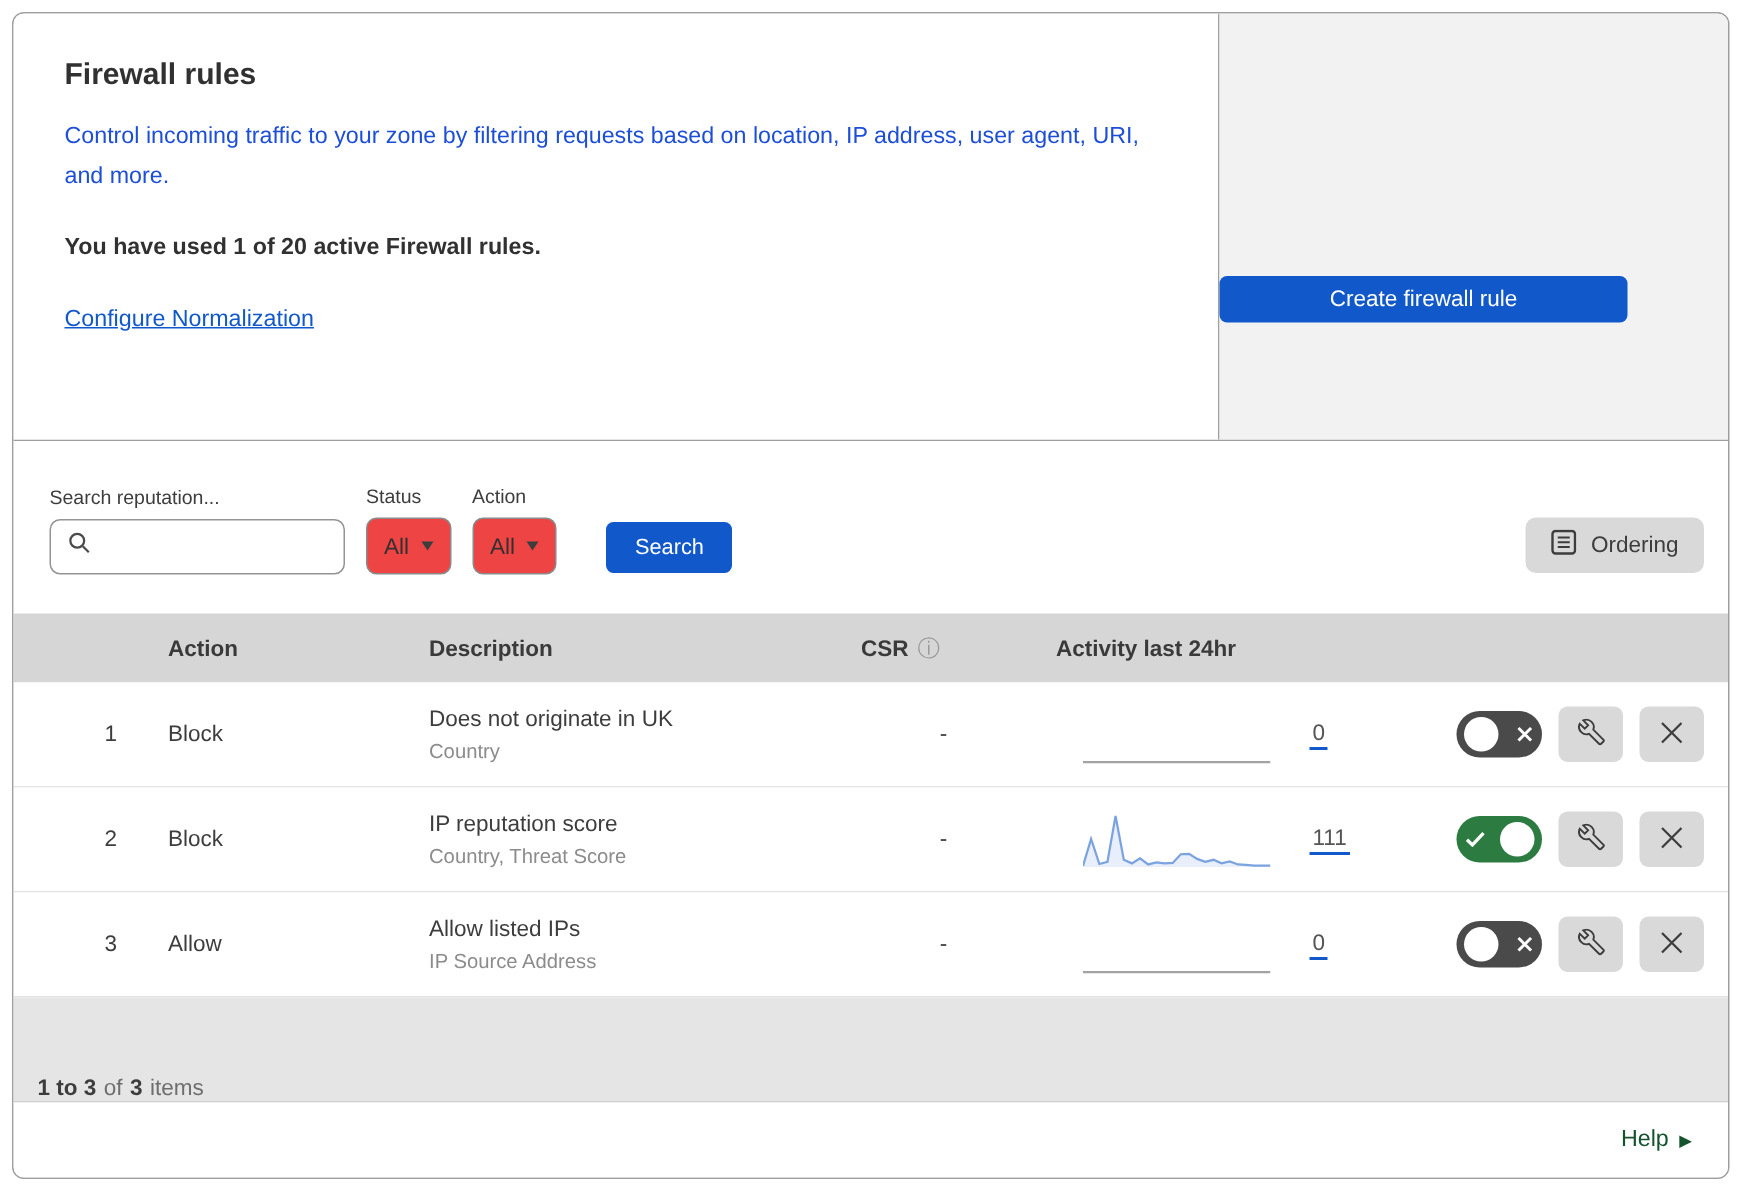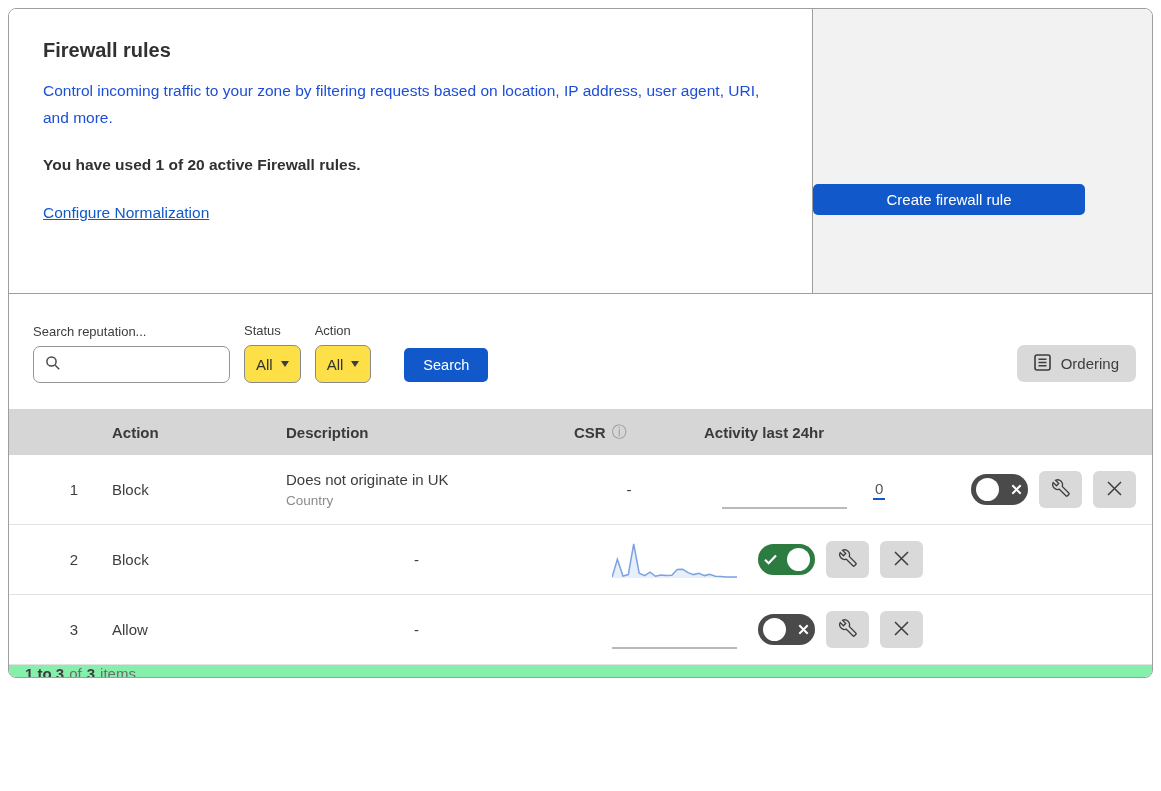--- a/index.html
+++ b/index.html
@@ -1,39 +1,39 @@
 <!DOCTYPE html>
 <html><head>
 <meta charset="utf-8">
 <style>
   * { box-sizing: border-box; }
   html,body { margin:0; padding:0; background:#fff; font-family:"Liberation Sans", sans-serif; color:#3d3d3d; }
   .card {
-    margin:8px; width:1145px; height:670px;
+    margin:8px; width:1145px; height:778px;
     border:1px solid #9e9e9e; border-radius:8px; background:#fff; overflow:hidden;
     display:flex; flex-direction:column;
   }
   
   .top-section { display:flex; height:285px; border-bottom:1px solid #9e9e9e; flex:none; }
   .intro { width:804px; flex:none; border-right:1px solid #9e9e9e; background:#fff; padding:30px 34px; }
   .page-title { font-size:20px; font-weight:700; color:#313131; margin:0 0 15px; }
   .intro-desc { font-size:15.5px; line-height:1.75; color:#1d4ed8; margin:0 0 25px; max-width:720px; }
   .intro-usage { font-size:15.5px; font-weight:700; color:#313131; margin:0 0 30px; }
   .intro-norm { font-size:15.5px; color:#404040; margin:0 0 9px; }
   .intro-norm b { font-weight:700; color:#313131; }
   .config-link { color:#1159cb; font-size:15.5px; text-decoration:underline; cursor:pointer; display:inline-block; }
   .cta-panel { flex:1; background:#f2f2f2; display:flex; align-items:center; padding-top:96px; gap:15px; }
   .btn-primary { width:272px; height:31px; background:#1159cb; color:#fff; border:none; border-radius:5px; font-size:15px; font-family:inherit; cursor:pointer; }
   
   .filters { height:115px; flex:none; display:flex; align-items:flex-end; padding:0 16px 26px 24px; gap:14px; background:#fff; }
   .fgroup { display:flex; flex-direction:column; }
   .flabel { font-size:13px; color:#3d3d3d; margin-bottom:7px; }
   .search-box { width:197px; height:37px; border:1px solid #949494; border-radius:7px; display:flex; align-items:center; gap:7px; padding:0 11px; background:#fff; }
   .search-box input { border:none; outline:none; flex:1; min-width:0; font-size:14px; font-family:inherit; background:transparent; }
-  .dropdown { height:38px; border:1px solid #8a8a8a; border-radius:7px; display:flex; align-items:center; gap:8px; padding:17px 11px; font-size:15px; color:#313131; background:#fde047; cursor:pointer; }
+  .dropdown { height:38px; border:1px solid #8a8a8a; border-radius:7px; display:flex; align-items:center; gap:8px; padding:17px 11px; font-size:15px; color:#313131; background:#ef4444; cursor:pointer; }
   .caret { width:0; height:0; border-left:4.5px solid transparent; border-right:4.5px solid transparent; border-top:6px solid #3d3d3d; }
   .btn-search { height:34px; padding:0 19px; margin-left:19px; margin-bottom:1px; background:#1159cb; color:#fff; border:none; border-radius:5px; font-size:14.5px; font-family:inherit; cursor:pointer; }
   .btn-ordering { margin-left:auto; margin-bottom:1px; height:37px; padding:0 17px; background:#d9d9d9; border:none; border-radius:7px; display:flex; align-items:center; gap:10px; font-size:15px; color:#3d3d3d; font-family:inherit; cursor:pointer; }
   
   .grid { display:grid; grid-template-columns:75px 175px 315px 110px 255px 1fr; align-items:center; }
   .thead { background:#d6d6d6; height:46px; flex:none; font-weight:700; font-size:15px; color:#3a3a3a; }
   .col-action { padding-left:28px; }
   .col-desc { padding-left:27px; }
   .col-csr { text-align:center; }
   .col-activity-h { padding-left:20px; display:flex; align-items:center; gap:6px; }
@@ -49,21 +49,21 @@
   .spark { width:125px; height:40px; display:block; }
   .count-link { font-size:15px; color:#555; text-decoration:none; border-bottom:2px solid #1159cb; padding:0 2px 1px; cursor:pointer; }
   .cell-actions { display:flex; justify-content:flex-end; align-items:center; gap:11px; padding-right:16px; }
   .toggle { width:57px; height:31px; border-radius:16px; display:flex; align-items:center; justify-content:space-between; padding:0 5px; cursor:pointer; flex:none; }
   .toggle .knob { width:23px; height:23px; border-radius:50%; background:#fff; flex:none; }
   .toggle .t-ic { display:flex; align-items:center; justify-content:center; width:14px; flex:none; }
   .toggle.on  { background:#2c7b40; }
   .toggle.off { background:#4a4a4a; }
   .icon-btn { width:43px; height:37px; background:#d9d9d9; border:none; border-radius:6px; display:flex; align-items:center; justify-content:center; cursor:pointer; flex:none; }
   
-  .items-row { height:70px; flex:none; display:flex; align-items:flex-start; gap:5px; padding-left:16px; font-size:15px; color:#6e6e6e; border-bottom:1px solid #cfcfcf; background:#86efac; }
+  .items-row { height:70px; flex:none; display:flex; align-items:flex-end; gap:5px; padding-left:16px; font-size:15px; color:#6e6e6e; border-bottom:1px solid #cfcfcf; background:#e5e5e5; }
   .items-row b { color:#3d3d3d; font-weight:700; }
   .help-row { flex:1; display:flex; align-items:center; justify-content:flex-end; padding-right:24px; background:#fff; }
   .help-link { color:#14532d; font-size:15.5px; display:inline-flex; align-items:center; gap:7px; cursor:pointer; text-decoration:none; }
   .help-arrow { font-size:11px; }
 </style>
 </head>
 <body>
 
 <div class="card">
 
@@ -170,20 +170,24 @@
                 <path d="M2 2 L15 15 M15 2 L2 15" stroke="#3d3d3d" stroke-width="1.5"></path>
               </svg>
         </span>
       </button>
     </div>
   </div>
 
   <div class="trow grid">
     <div class="cell-num">2</div>
     <div class="cell-action col-action">Block</div>
+    <div class="col-desc">
+      <div class="desc-title">IP reputation score</div>
+      <div class="desc-sub">Country, Threat Score</div>
+    </div>
     <div class="cell-csr">-</div>
     <div class="cell-activity">
       <span class="spark"><svg width="125" height="40">
               <path d="M0.0,37.3 L5.4,19.3 L10.9,36.0 L16.3,34.6 L21.7,4.0 L27.2,33.2 L32.6,35.6 L38.0,32.2 L43.5,36.3 L48.9,34.9 L54.3,35.6 L59.8,35.3 L65.2,29.5 L70.7,29.2 L76.1,32.6 L81.5,34.6 L87.0,33.2 L92.4,35.6 L97.8,34.3 L103.3,36.3 L108.7,36.6 L114.1,37.0 L119.6,37.0 L125.0,37.0 L125,38 L0,38 Z" fill="#e9effa"></path>
               <path d="M0.0,37.3 L5.4,19.3 L10.9,36.0 L16.3,34.6 L21.7,4.0 L27.2,33.2 L32.6,35.6 L38.0,32.2 L43.5,36.3 L48.9,34.9 L54.3,35.6 L59.8,35.3 L65.2,29.5 L70.7,29.2 L76.1,32.6 L81.5,34.6 L87.0,33.2 L92.4,35.6 L97.8,34.3 L103.3,36.3 L108.7,36.6 L114.1,37.0 L119.6,37.0 L125.0,37.0" fill="none" stroke="#7aa3e0" stroke-width="1.5"></path>
             </svg></span>
       <a class="count-link">111</a>
     </div>
     <div class="cell-actions">
       <div class="toggle on">
@@ -208,20 +212,24 @@
                 <path d="M2 2 L15 15 M15 2 L2 15" stroke="#3d3d3d" stroke-width="1.5"></path>
               </svg>
         </span>
       </button>
     </div>
   </div>
 
   <div class="trow grid">
     <div class="cell-num">3</div>
     <div class="cell-action col-action">Allow</div>
+    <div class="col-desc">
+      <div class="desc-title">Allow listed IPs</div>
+      <div class="desc-sub">IP Source Address</div>
+    </div>
     <div class="cell-csr">-</div>
     <div class="cell-activity">
       <span class="spark"><svg width="125" height="40">
               <path d="M0.0,38.0 L5.4,38.0 L10.9,38.0 L16.3,38.0 L21.7,38.0 L27.2,38.0 L32.6,38.0 L38.0,38.0 L43.5,38.0 L48.9,38.0 L54.3,38.0 L59.8,38.0 L65.2,38.0 L70.7,38.0 L76.1,38.0 L81.5,38.0 L87.0,38.0 L92.4,38.0 L97.8,38.0 L103.3,38.0 L108.7,38.0 L114.1,38.0 L119.6,38.0 L125.0,38.0" fill="none" stroke="#a3a3a3" stroke-width="1.5"></path>
             </svg></span>
       <a class="count-link">0</a>
     </div>
     <div class="cell-actions">
       <div class="toggle off">
 

